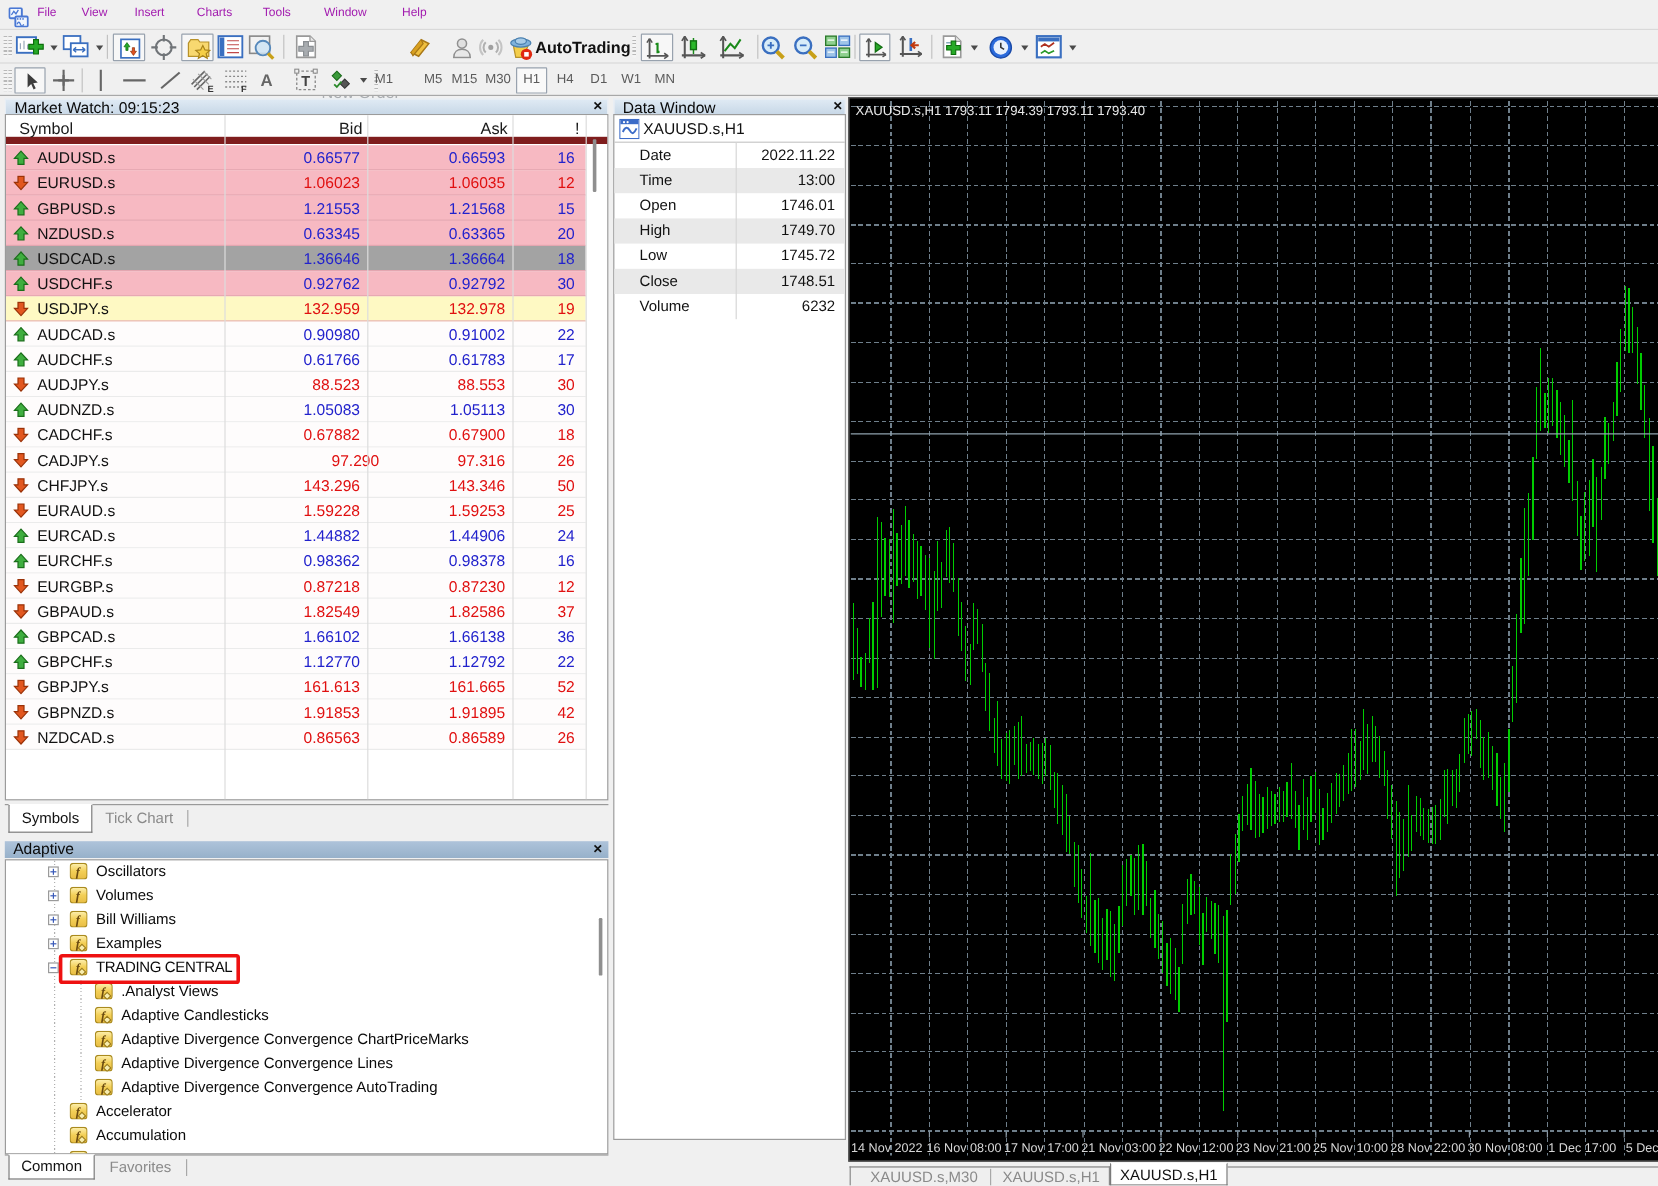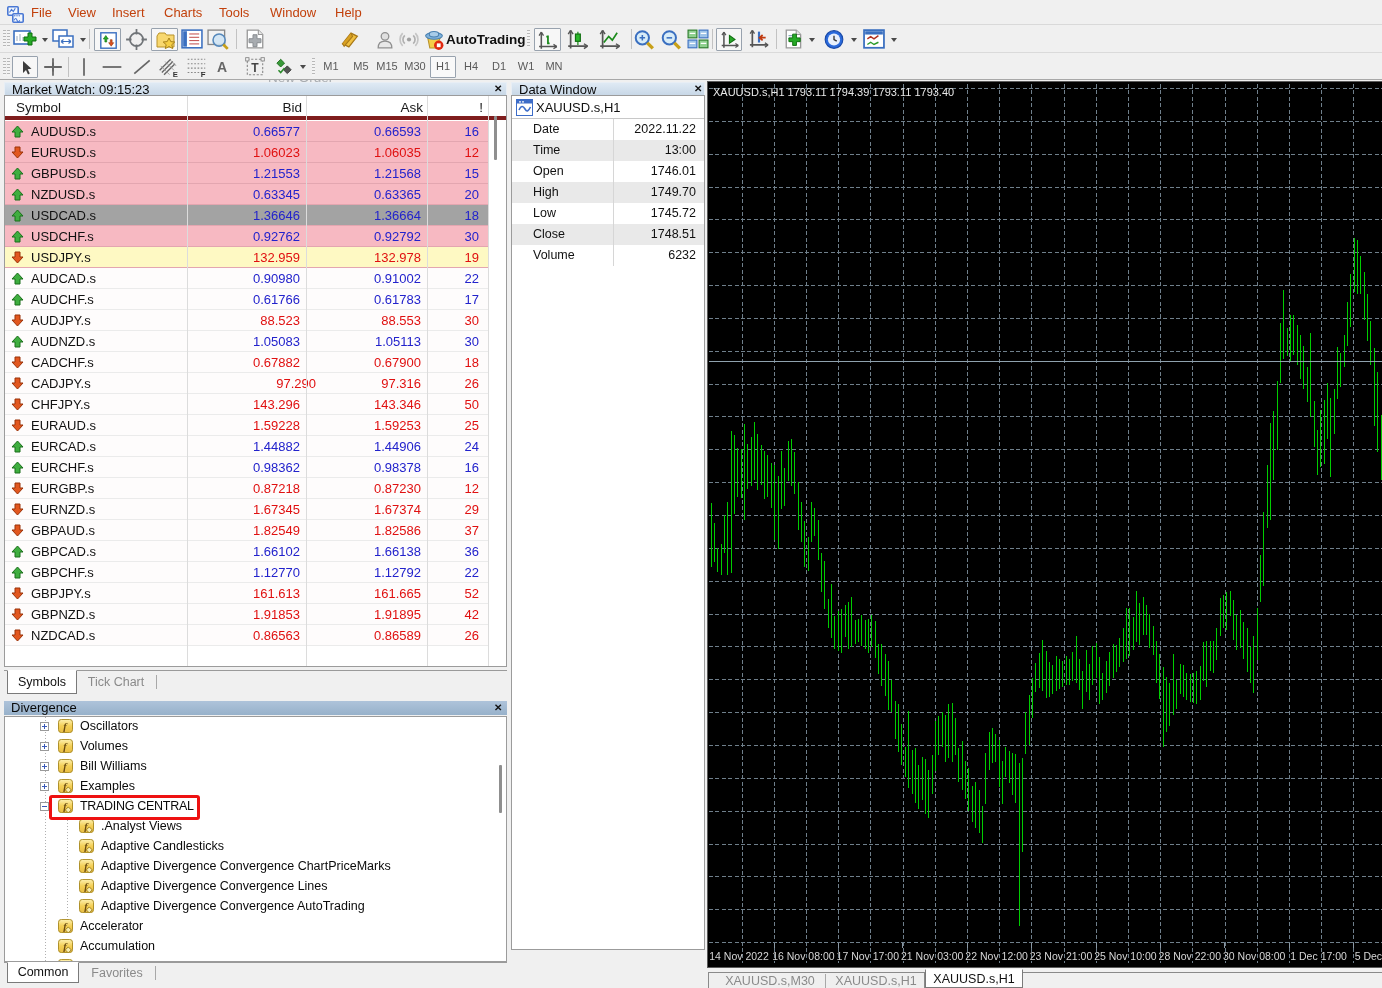--- a/index.html
+++ b/index.html
@@ -2,21 +2,21 @@
 <html><head>
 <meta charset="utf-8">
 <style>
 * { margin:0; padding:0; box-sizing:border-box; }
 html,body { width:1382px; height:988px; overflow:hidden; background:#f0f0f0;
   font-family:"Liberation Sans", sans-serif; }
 #app { position:relative; width:1382px; height:988px; }
 
 #menubar { position:absolute; left:0; top:0; width:1382px; height:25px;
   background:#f0f0f0; border-bottom:1px solid #d9d9d9; }
-.menuitem { position:absolute; top:5px; font-size:13px; color:#c2410c; }
+.menuitem { position:absolute; top:5px; font-size:10px; color:#a21caf; }
 #toolbar1 { position:absolute; left:0; top:26px; width:1382px; height:27px;
   background:#f0f0f0; border-bottom:1px solid #dadada; }
 #toolbar2 { position:absolute; left:0; top:54px; width:1382px; height:26px;
   background:#f0f0f0; border-bottom:1px solid #a8a8a8; }
 .grip { position:absolute; top:4px; width:3px; height:18px;
   background-image:repeating-linear-gradient(to bottom,#b8b8b8 0 1px,#f4f4f4 1px 3px); }
 .tsep { position:absolute; top:3px; width:1px; height:20px; background:#c2c2c2; }
 .darr { position:absolute; width:0; height:0; border-left:3.5px solid transparent;
   border-right:3.5px solid transparent; border-top:4px solid #4a4a4a; }
 .tftxt { position:absolute; top:6px; font-size:11px; color:#5a5a5a; text-align:center; width:26px; }
@@ -313,36 +313,36 @@
       </div>
 <div style="position:absolute; left:272px; top:2px; width:24px; height:22px;">
         <svg width="24" height="22" viewBox="0 0 20 20" style="position:absolute;left:0px;top:0px;">
           <path d="M7 3 l3.5 3.5 L7 10 3.5 6.5 z" fill="#3a9a3a" stroke="#1a6a1a" stroke-width="0.8"></path>
           <path d="M13 9 l3.5 3.5 L13 16 9.5 12.5 z" fill="#555" stroke="#333" stroke-width="0.8"></path>
           <path d="M5 13 l2 2 3.5 -4" fill="none" stroke="#2a8a2a" stroke-width="1.4"></path>
         </svg>
       </div>
 <span class="darr" style="left:300px; top:11px;"></span>
 <div class="grip" style="left:312px;"></div>
-<span class="tftxt" style="left:318px;">M1</span>
+<span class="tftxt" style="left:307px;">M1</span>
 <span class="tftxt" style="left:348px;">M5</span>
 <span class="tftxt" style="left:374px;">M15</span>
 <span class="tftxt" style="left:402px;">M30</span>
 <div style="position:absolute; left:430px; top:2px; width:26px; height:22px; border:1px solid #98a2ae; background:#f9f9f9; border-radius:1px;"></div>
 <span class="tftxt" style="left:430px;">H1</span>
 <span class="tftxt" style="left:458px;">H4</span>
 <span class="tftxt" style="left:486px;">D1</span>
 <span class="tftxt" style="left:513px;">W1</span>
 <span class="tftxt" style="left:541px;">MN</span>
   </div>
 
   <div class="ptitle ptitle-light" style="left:4px; top:82px; width:503px; height:13px;">Market Watch: 09:15:23</div>
   <div class="px" style="left:494px; top:83px;">✕</div>
   <div class="panelbox" style="left:4px; top:95px; width:503px; height:572px;">
-    <div style="position:absolute; left:0; top:0; width:501px; height:24px; background:#fff; border-bottom:4px solid #7f1d1d;">
+    <div style="position:absolute; left:0; top:0; width:501px; height:24px; background:#fff; border-bottom:6px solid #7f1d1d;">
       <span style="position:absolute; left:11px; top:4px; font-size:13.5px; color:#1a1a1a;">Symbol</span>
       <span style="position:absolute; right:204px; top:4px; font-size:13.5px; color:#1a1a1a;">Bid</span>
       <span style="position:absolute; right:83px; top:4px; font-size:13.5px; color:#1a1a1a;">Ask</span>
       <span style="position:absolute; right:23px; top:4px; font-size:13.5px; color:#1a1a1a;">!</span>
     </div>
     <div style="position:absolute; left:0; top:25px; width:483px;">
       <div class="mwrow" style="background:#f7b9c2; border-bottom:1px solid #e3a6b0;">
           <svg class="arrow" viewBox="0 0 13 13">
             <path d="M6.5 1 L12 7 L9 7 L9 12 L4 12 L4 7 L1 7 Z" fill="#3fae3f" stroke="#1a6e1a" stroke-width="1"></path>
           </svg>
@@ -501,29 +501,20 @@
           </svg>
           <span class="sym">EURGBP.s</span>
           <span class="num red" style="right:188px;">0.87218</span>
           <span class="num red" style="right:67px;">0.87230</span>
           <span class="num red" style="right:9px;">12</span>
         </div>
 <div class="mwrow" style="background:#fefcfc; border-bottom:1px solid #ebebeb;">
           <svg class="arrow" viewBox="0 0 13 13">
             <path d="M6.5 12 L1 6 L4 6 L4 1 L9 1 L9 6 L12 6 Z" fill="#e2571f" stroke="#9a3208" stroke-width="1"></path>
           </svg>
-          <span class="sym">EURNZD.s</span>
-          <span class="num red" style="right:188px;">1.67345</span>
-          <span class="num red" style="right:67px;">1.67374</span>
-          <span class="num red" style="right:9px;">29</span>
-        </div>
-<div class="mwrow" style="background:#fefcfc; border-bottom:1px solid #ebebeb;">
-          <svg class="arrow" viewBox="0 0 13 13">
-            <path d="M6.5 12 L1 6 L4 6 L4 1 L9 1 L9 6 L12 6 Z" fill="#e2571f" stroke="#9a3208" stroke-width="1"></path>
-          </svg>
           <span class="sym">GBPAUD.s</span>
           <span class="num red" style="right:188px;">1.82549</span>
           <span class="num red" style="right:67px;">1.82586</span>
           <span class="num red" style="right:9px;">37</span>
         </div>
 <div class="mwrow" style="background:#fefcfc; border-bottom:1px solid #ebebeb;">
           <svg class="arrow" viewBox="0 0 13 13">
             <path d="M6.5 1 L12 7 L9 7 L9 12 L4 12 L4 7 L1 7 Z" fill="#3fae3f" stroke="#1a6e1a" stroke-width="1"></path>
           </svg>
           <span class="sym">GBPCAD.s</span>
@@ -573,21 +564,21 @@
     <div class="colline" style="left:422px; height:570px;"></div>
     <div class="colline" style="left:483px; height:570px;"></div>
     <div class="sbthumb" style="left:489px; top:20px; height:44px;"></div>
   </div>
 
   <div class="tabbar-line" style="left:4px; top:670px; width:503px;"></div>
   <div class="tab-active" style="left:7px; top:670px; width:70px; height:24px; line-height:22px;">Symbols</div>
   <div class="tab-inactive" style="left:80px; top:675px; width:72px;">Tick Chart</div>
   <div class="tabdiv" style="left:156px; top:675px;"></div>
 
-  <div class="ptitle ptitle-dark" style="left:4px; top:701px; width:503px; height:14px;">Divergence</div>
+  <div class="ptitle ptitle-dark" style="left:4px; top:701px; width:503px; height:14px;">Adaptive</div>
   <div class="px" style="left:494px; top:702px;">✕</div>
   <div class="panelbox" style="left:4px; top:716px; width:503px; height:246px; overflow:hidden;">
     <svg width="0" height="0" style="position:absolute;">
         <defs>
           <linearGradient id="gold" x1="0" y1="0" x2="0" y2="1">
             <stop offset="0" stop-color="#fdf0b0"></stop>
             <stop offset="0.5" stop-color="#f3cf56"></stop>
             <stop offset="1" stop-color="#e8bd45"></stop>
           </linearGradient>
         </defs>

